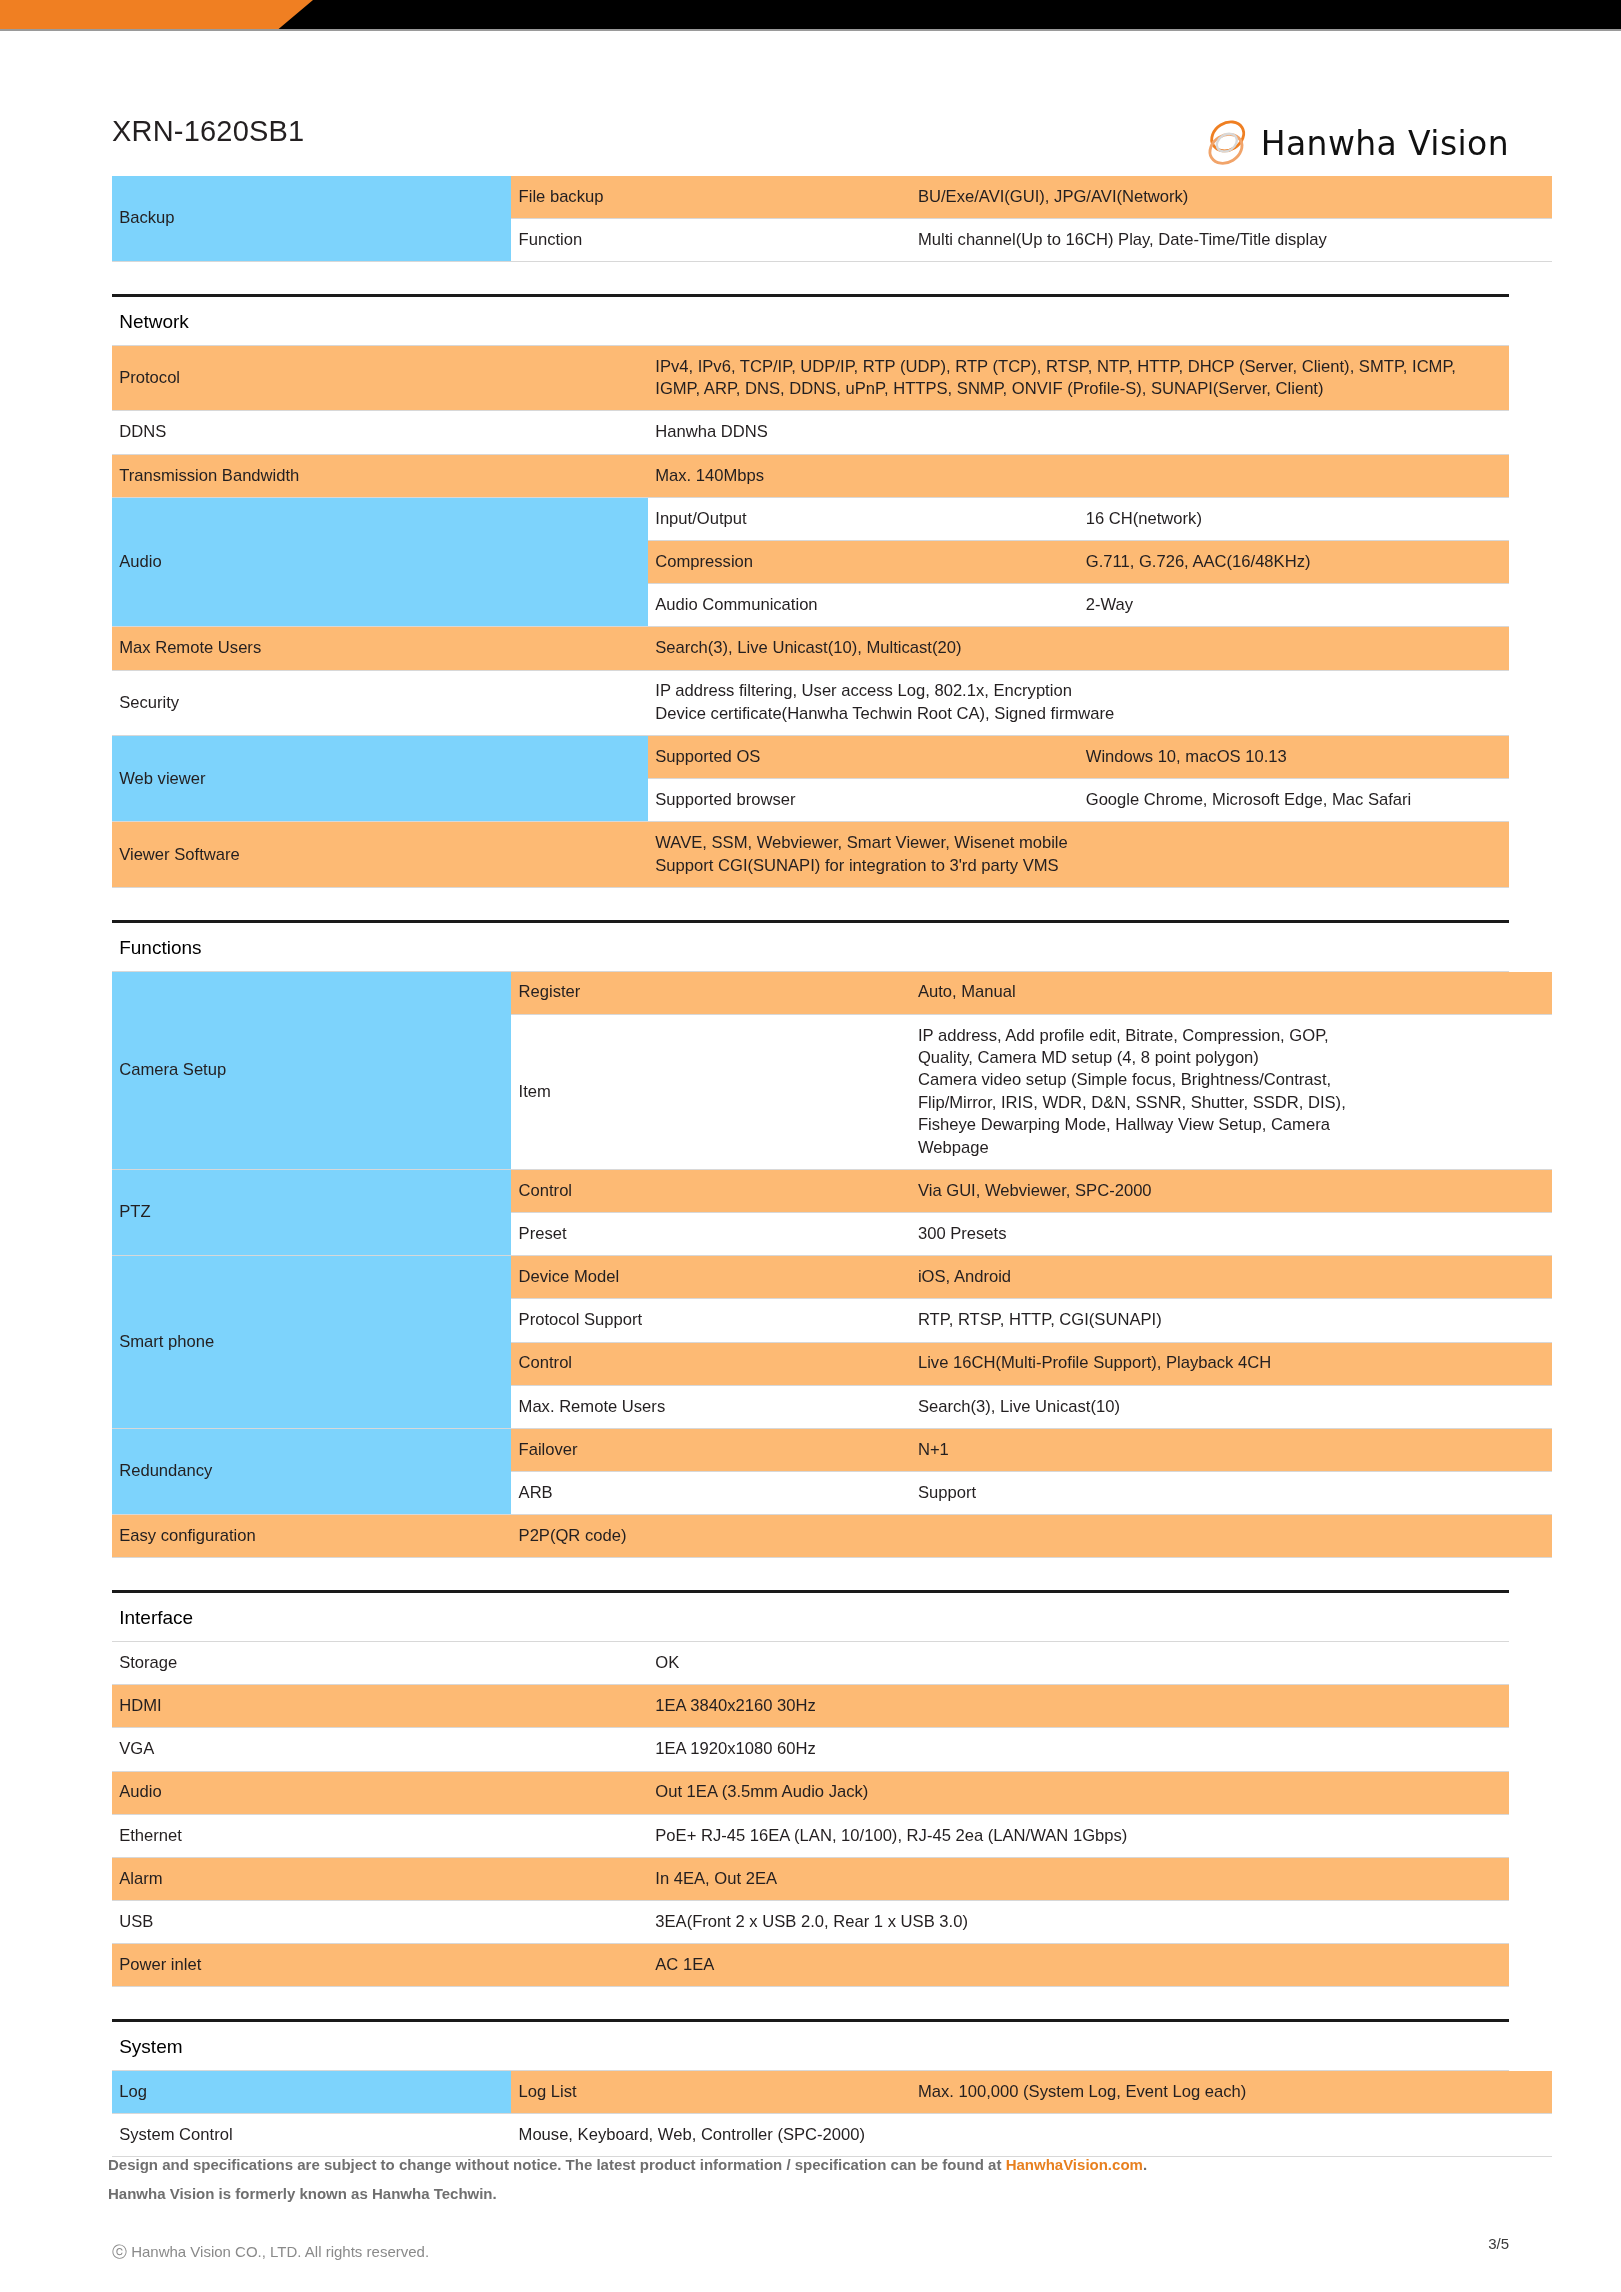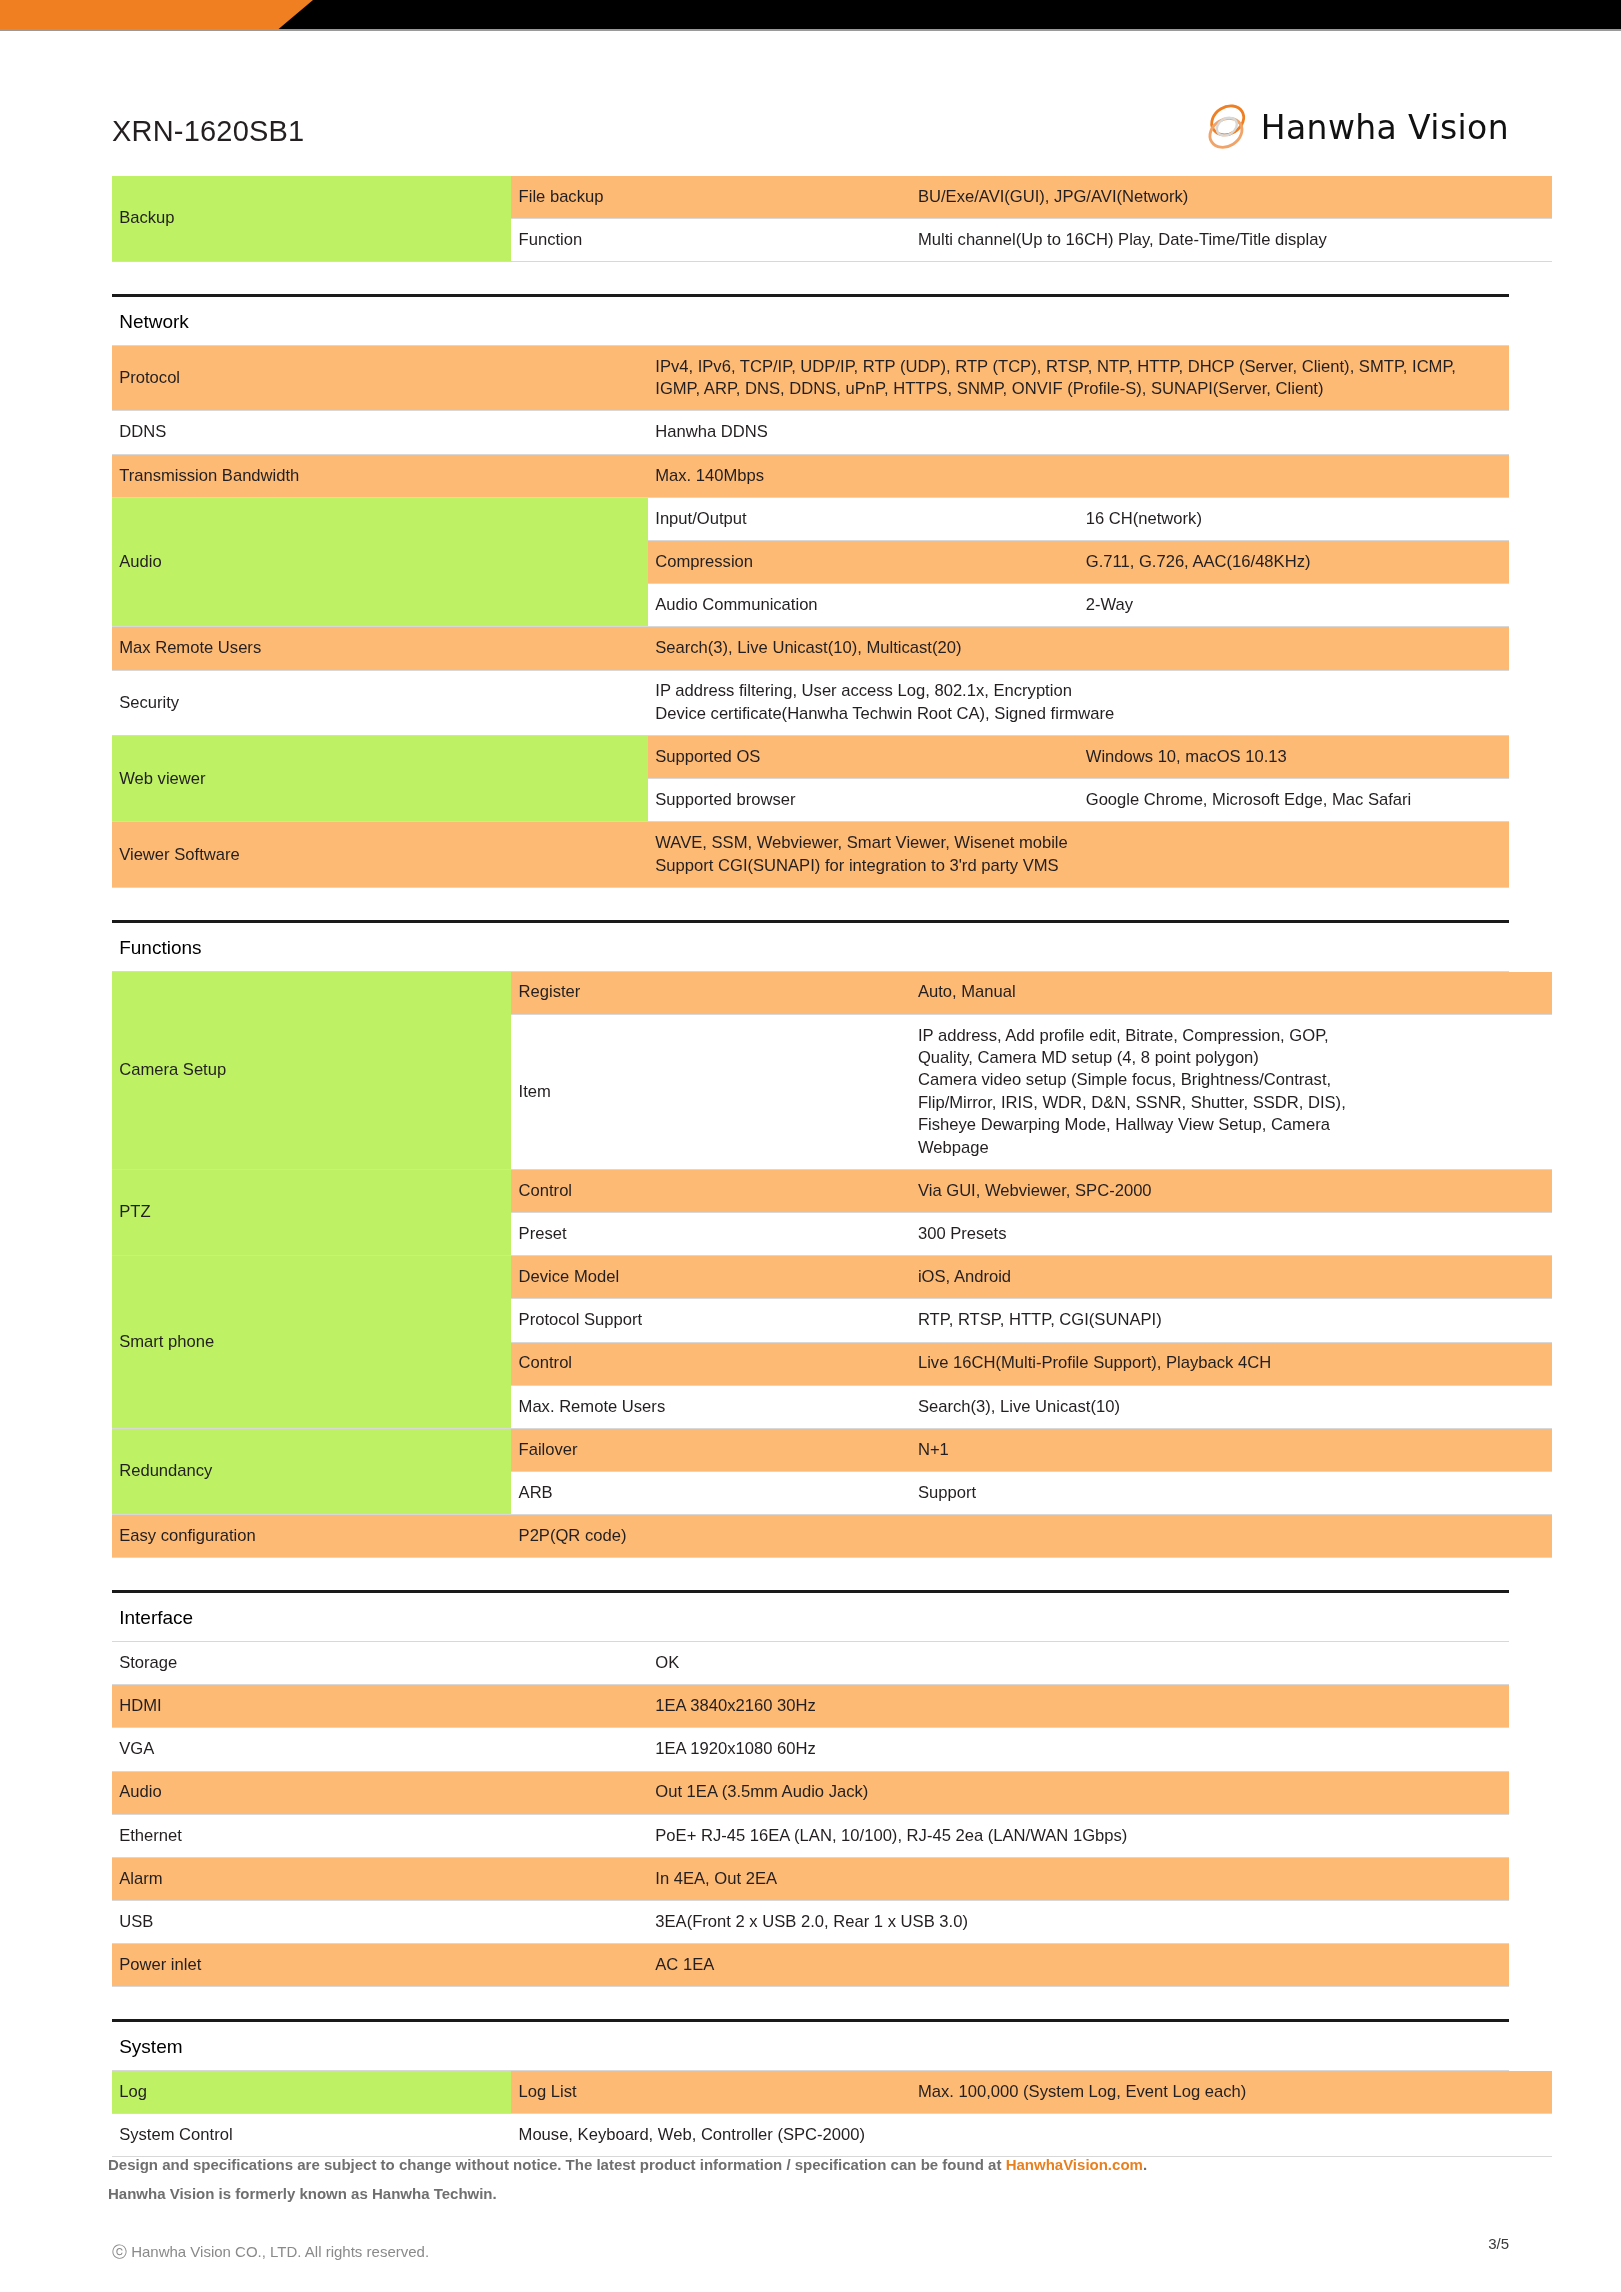--- a/index.html
+++ b/index.html
@@ -13,21 +13,21 @@
   }
   
   .banner{position:absolute;top:0;left:0;width:1621px;height:29px;background:#000000;}
   .banner-orange{position:absolute;top:0;left:0;width:313px;height:29px;background:#f07f22;
      clip-path:polygon(0 0,100% 0,89% 100%,0 100%);}
   .banner-rule{position:absolute;top:29px;left:0;width:1621px;height:1.8px;background:#9a9a9a;}
 
   
   .header{position:absolute;top:99px;left:0;width:1621px;height:63px;}
   .model{position:absolute;left:112px;top:16px;font-size:29px;color:#231f20;letter-spacing:0.2px;}
-  .logo{position:absolute;right:112px;top:0px;display:flex;align-items:center;gap:3px;}
+  .logo{position:absolute;right:112px;top:16px;display:flex;align-items:center;gap:3px;}
   .logo-mark{width:57px;height:57px;display:block;}
   .logo-text{font-size:33px;letter-spacing:0.4px;color:#111;font-family:"DejaVu Sans",sans-serif;}
 
   
   .sheet{position:absolute;left:112px;top:176px;width:1397px;}
 
   .block{margin-bottom:0;}
   .block-gap{height:32px;}
   .rule-thick{height:2.7px;background:#1a1a1a;width:100%;}
   .sec-title{font-size:19px;padding:14.3px 0 11.6px 7.2px;color:#000000;border-bottom:0.9px solid #d8d8d8;}
@@ -39,21 +39,21 @@
     line-height:1.35;
     padding:9.9px 7.2px 9.9px 7.2px;
     border-bottom:0.9px solid #d8d8d8;
     color:#231f20;
   }
   td.c1{width:385px;}
   td.c2{width:385px;}
   td.c3{width:627px;}
   td.shade{background:#fdba74;}
   td.plain{background:#ffffff;}
-  td.merge{vertical-align:middle;background:#bef264;}
+  td.merge{vertical-align:middle;background:#7dd3fc;}
   .nowrapline{white-space:pre-line;}
 
   
   .footer{position:absolute;left:108px;top:2151px;width:1406px;font-size:15px;color:#6f6f6f;line-height:1.9;font-weight:bold;}
   .footer a{color:#e8801f;text-decoration:none;}
   .copy{position:absolute;left:112px;top:2243px;font-size:15px;color:#8a8a8a;}
   .pageno{position:absolute;right:112px;top:2235px;font-size:15px;color:#3a3a3a;}
 </style>
 </head>
 <body>

